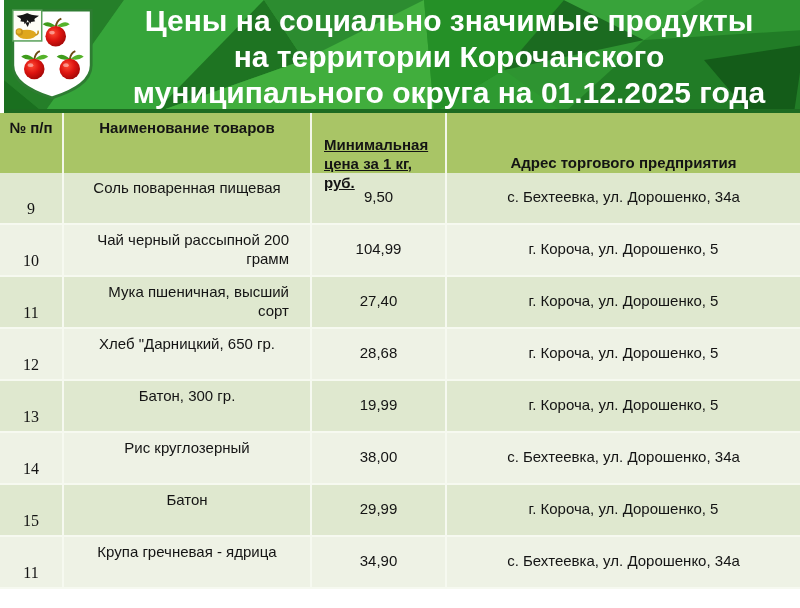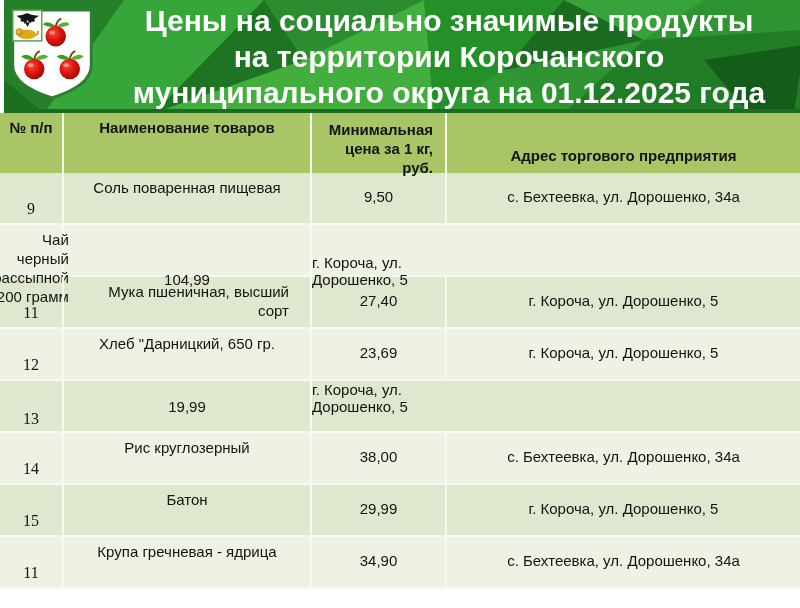--- a/index.html
+++ b/index.html
@@ -21,21 +21,21 @@
 
   
   .table { position:absolute; top:113px; left:0; width:800px; font-size:15px; color:#141414; }
   .thead {
     display:grid; grid-template-columns:64px 248px 135px 1fr;
     height:60px; background:#a9c566; font-weight:bold; box-sizing:border-box;
   }
   .th { display:flex; justify-content:center; border-right:2px solid #f3f7e9; box-sizing:border-box; }
   .th:last-child { border-right:none; }
   .th1, .th2 { align-items:flex-start; padding-top:6px; }
-  .th3 { align-items:flex-start; padding:7px 12px 0; text-align:right; line-height:19px; }
+  .th3 { align-items:flex-start; padding:22px 12px 0; text-align:left; line-height:19px;text-decoration:underline; }
   .th4 { align-items:center;margin-top:20px; }
 
   .trow {
     display:grid; grid-template-columns:64px 248px 135px 1fr;
     height:52px; box-sizing:border-box; border-bottom:2px solid #f6f9f0;
   }
   .trow:nth-child(odd)  { background:#dfe8cf; }
   .trow:nth-child(even) { background:#eef2e5; }
   .cell { display:flex; justify-content:center; border-right:2px solid #f6f9f0; box-sizing:border-box; }
   .cell:last-child { border-right:none; }
@@ -130,38 +130,40 @@
       <div class="th th4">Адрес торгового предприятия</div>
     </div>
     <div class="tbody" id="tbody">
         <div class="trow">
     <div class="cell c1">9</div>
     <div class="cell c2">Соль поваренная пищевая</div>
     <div class="cell c3">9,50</div>
     <div class="cell c4">с. Бехтеевка, ул. Дорошенко, 34а</div>
   </div>
         <div class="trow">
+    <div class="cell c1">10</div>
     <div class="cell c2">Чай черный рассыпной 200 грамм</div>
     <div class="cell c3">104,99</div>
     <div class="cell c4">г. Короча, ул. Дорошенко, 5</div>
   </div>
         <div class="trow">
     <div class="cell c1">11</div>
     <div class="cell c2">Мука пшеничная, высший сорт</div>
     <div class="cell c3">27,40</div>
     <div class="cell c4">г. Короча, ул. Дорошенко, 5</div>
   </div>
         <div class="trow">
     <div class="cell c1">12</div>
     <div class="cell c2">Хлеб "Дарницкий, 650 гр.</div>
-    <div class="cell c3">23,69</div>
+    <div class="cell c3">28,68</div>
     <div class="cell c4">г. Короча, ул. Дорошенко, 5</div>
   </div>
         <div class="trow">
     <div class="cell c1">13</div>
+    <div class="cell c2">Батон, 300 гр.</div>
     <div class="cell c3">19,99</div>
     <div class="cell c4">г. Короча, ул. Дорошенко, 5</div>
   </div>
         <div class="trow">
     <div class="cell c1">14</div>
     <div class="cell c2">Рис круглозерный</div>
     <div class="cell c3">38,00</div>
     <div class="cell c4">с. Бехтеевка, ул. Дорошенко, 34а</div>
   </div>
         <div class="trow">

